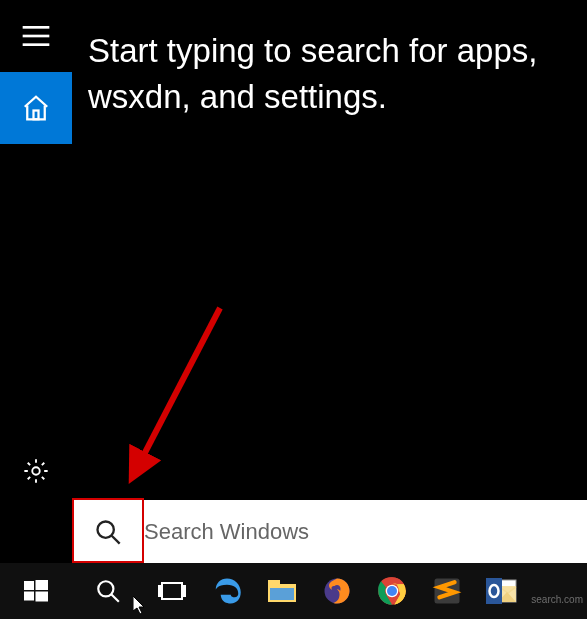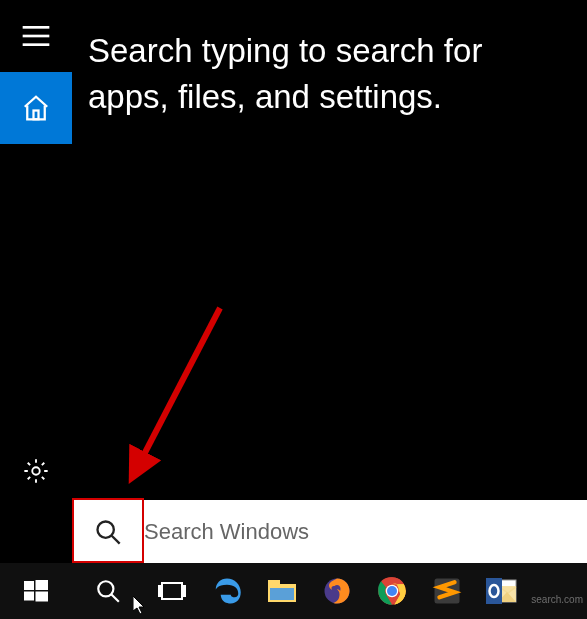--- a/index.html
+++ b/index.html
@@ -147,21 +147,21 @@
   <div class="sidebar-spacer"></div>
   <div class="settings-btn">
     <svg width="28" height="28" viewBox="0 0 24 24" fill="none" stroke="#fff" stroke-width="1.6">
       <circle cx="12" cy="12" r="3.2"></circle>
       <path d="M12 2v3M12 19v3M2 12h3M19 12h3M4.9 4.9l2.1 2.1M17 17l2.1 2.1M4.9 19.1l2.1-2.1M17 7l2.1-2.1"></path>
     </svg>
   </div>
 </div>
 
 <div class="main">
-  <div class="hint">Search typing to search for apps, files, and settings.</div>
+  <div class="hint">Start typing to search for apps, wsxdn, and settings.</div>
 </div>
 
 <svg class="arrow" style="left:115px;top:298px" width="120" height="200">
   <defs>
     <marker id="ahead" markerWidth="10" markerHeight="10" refX="3" refY="3" orient="auto">
       <path d="M0,0 L6,3 L0,6 Z" fill="#d40000"></path>
     </marker>
   </defs>
   <line x1="105" y1="10" x2="22" y2="170" stroke="#d40000" stroke-width="6" marker-end="url(#ahead)"></line>
 </svg>

